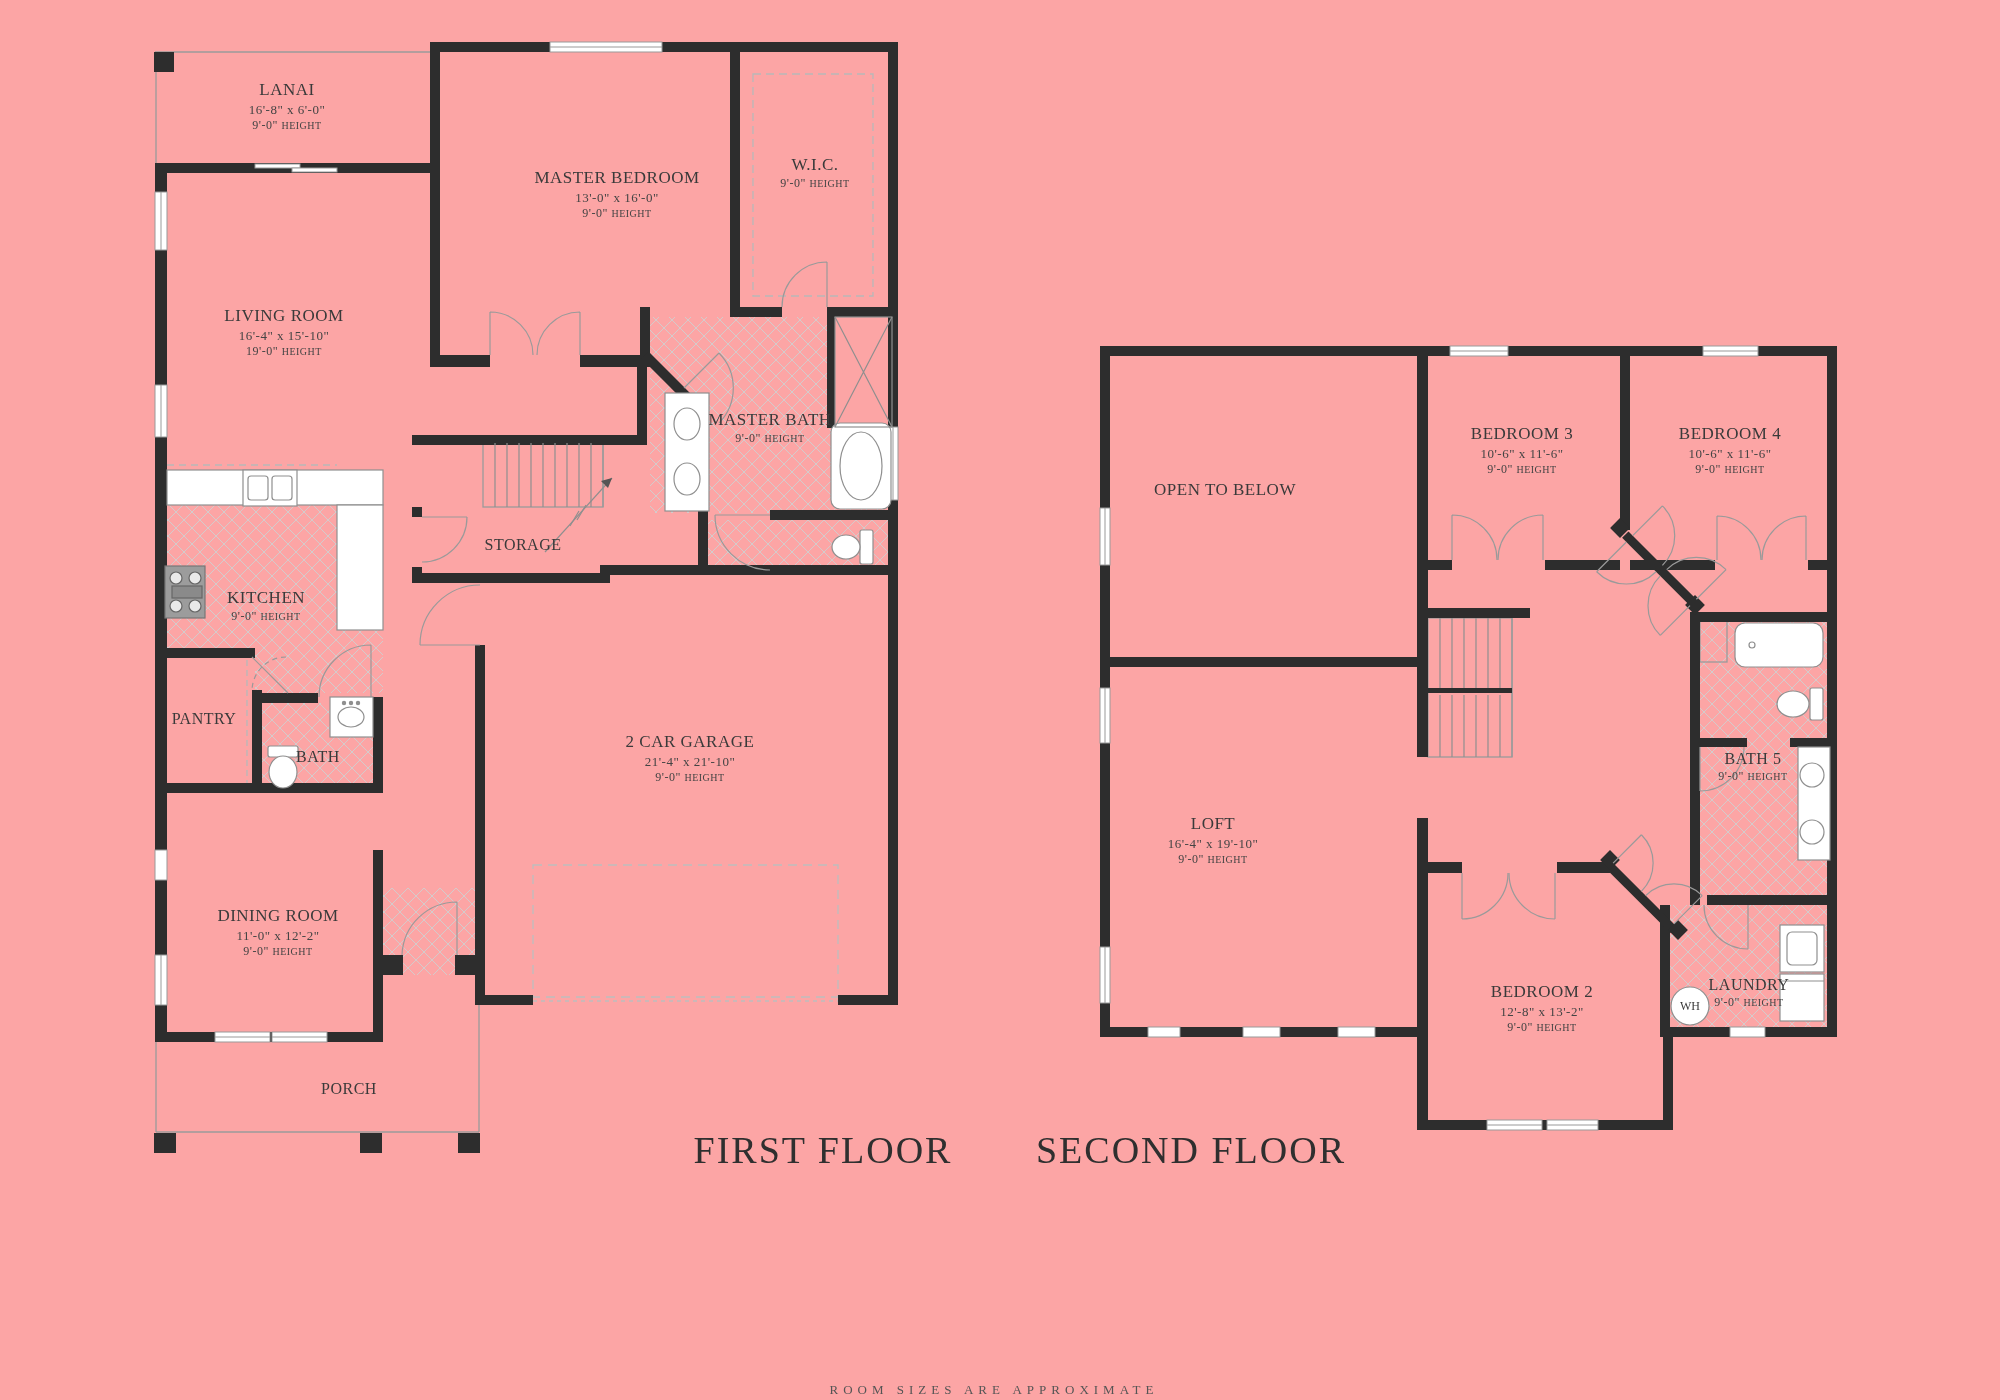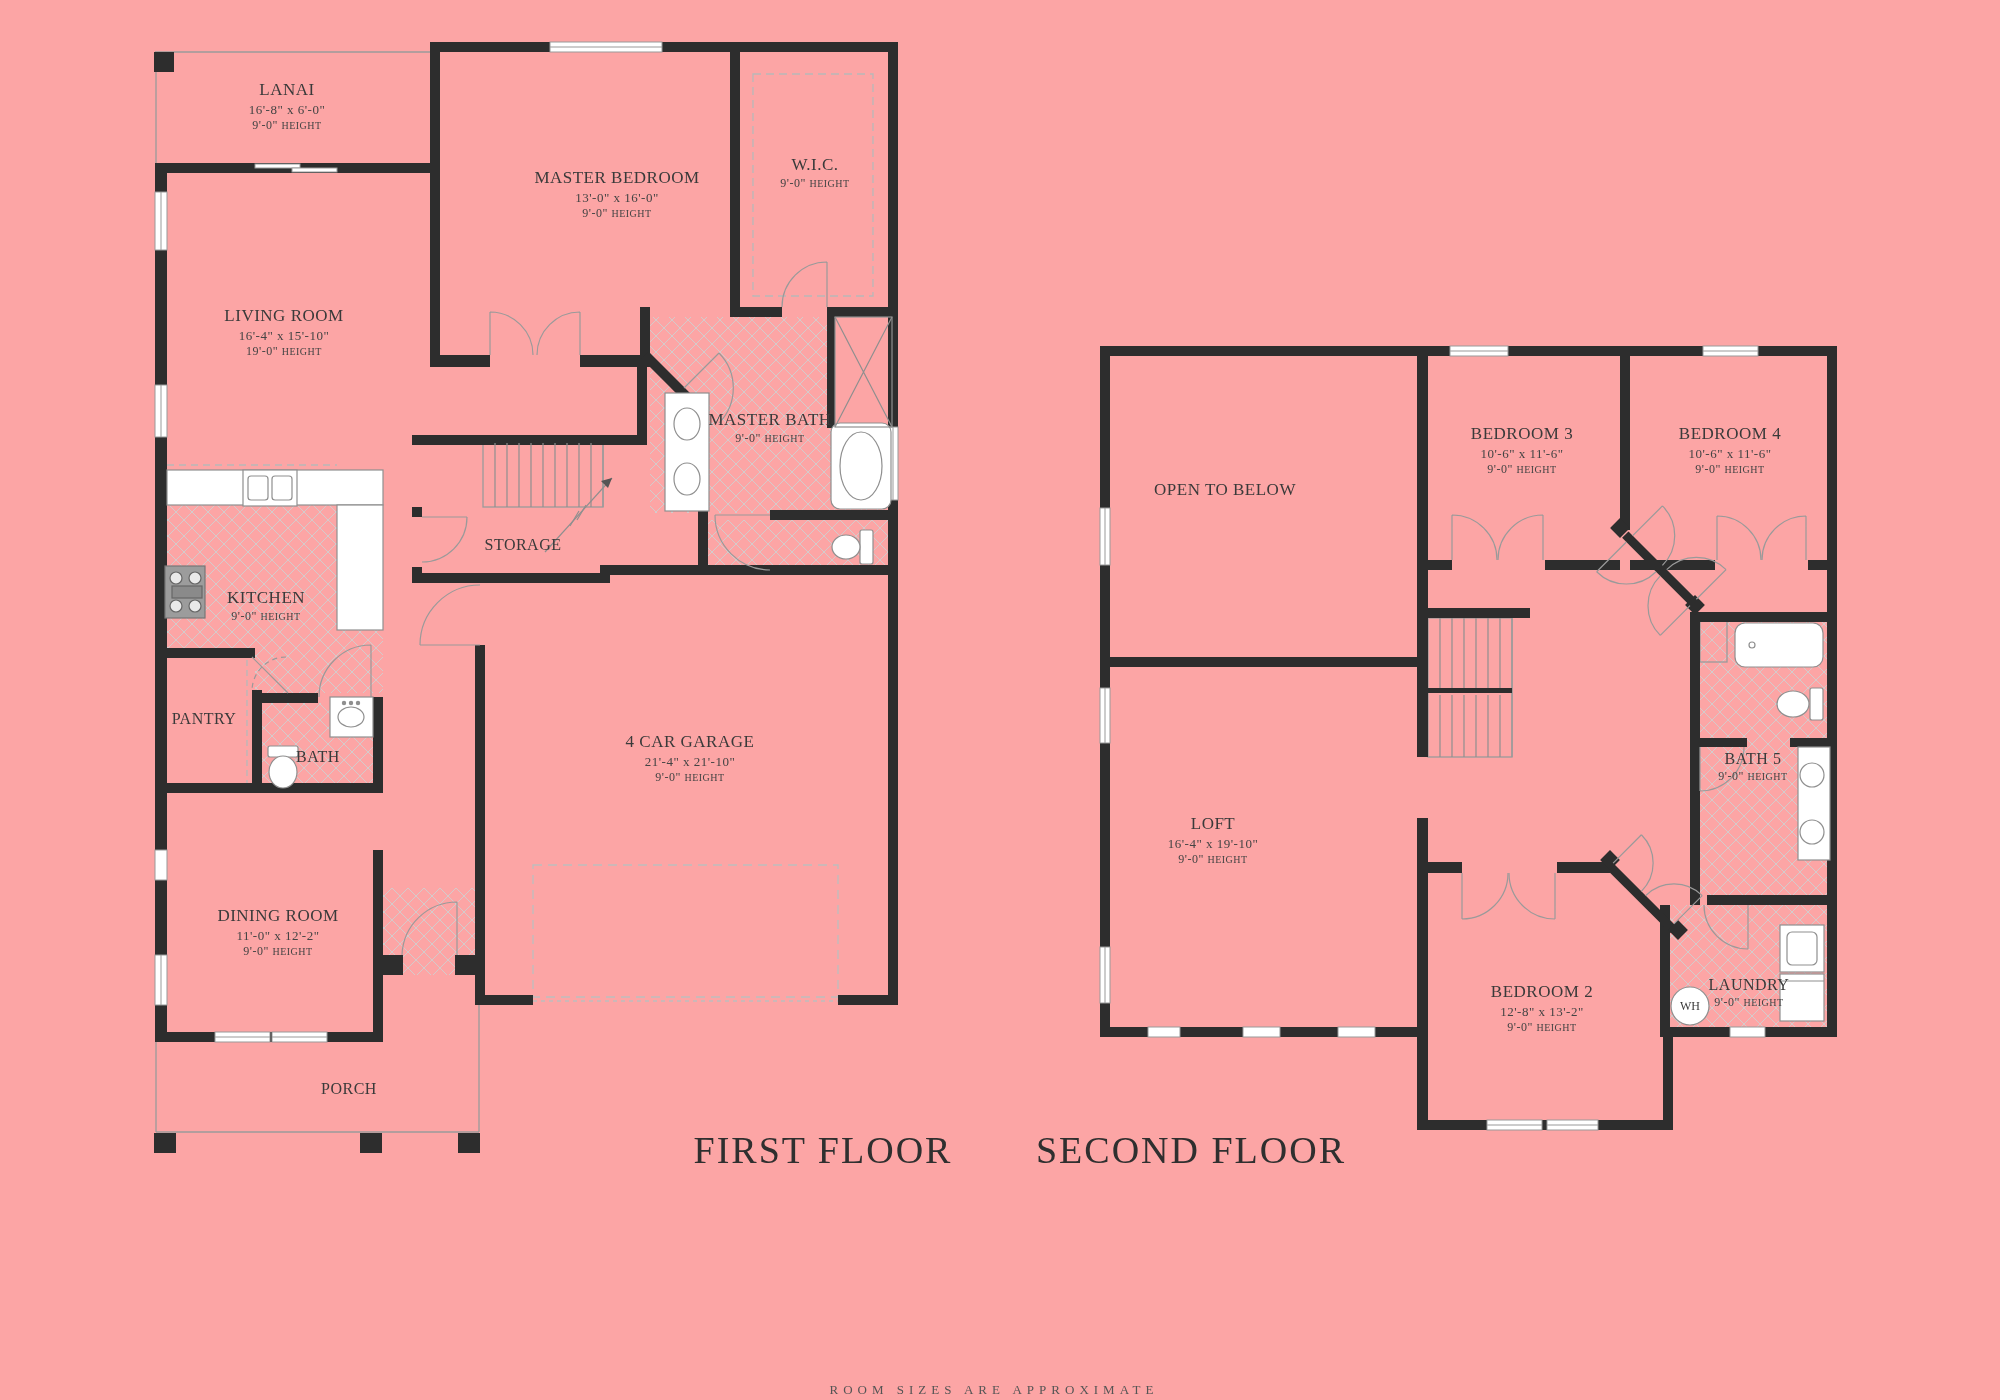--- a/index.html
+++ b/index.html
@@ -313,21 +313,21 @@
 
   <div class="rlabel" style="left:204px;top:710px">
     <div class="rname sm">PANTRY</div>
   </div>
 
   <div class="rlabel" style="left:318px;top:748px">
     <div class="rname sm">BATH</div>
   </div>
 
   <div class="rlabel" style="left:690px;top:732px">
-    <div class="rname">4 CAR GARAGE</div>
+    <div class="rname">2 CAR GARAGE</div>
     <div class="rdims">21'-4" x 21'-10"</div>
     <div class="rheight"><span>9'-0"</span> <span class="hw">HEIGHT</span></div>
   </div>
 
   <div class="rlabel" style="left:278px;top:906px">
     <div class="rname">DINING ROOM</div>
     <div class="rdims">11'-0" x 12'-2"</div>
     <div class="rheight"><span>9'-0"</span> <span class="hw">HEIGHT</span></div>
   </div>
 

